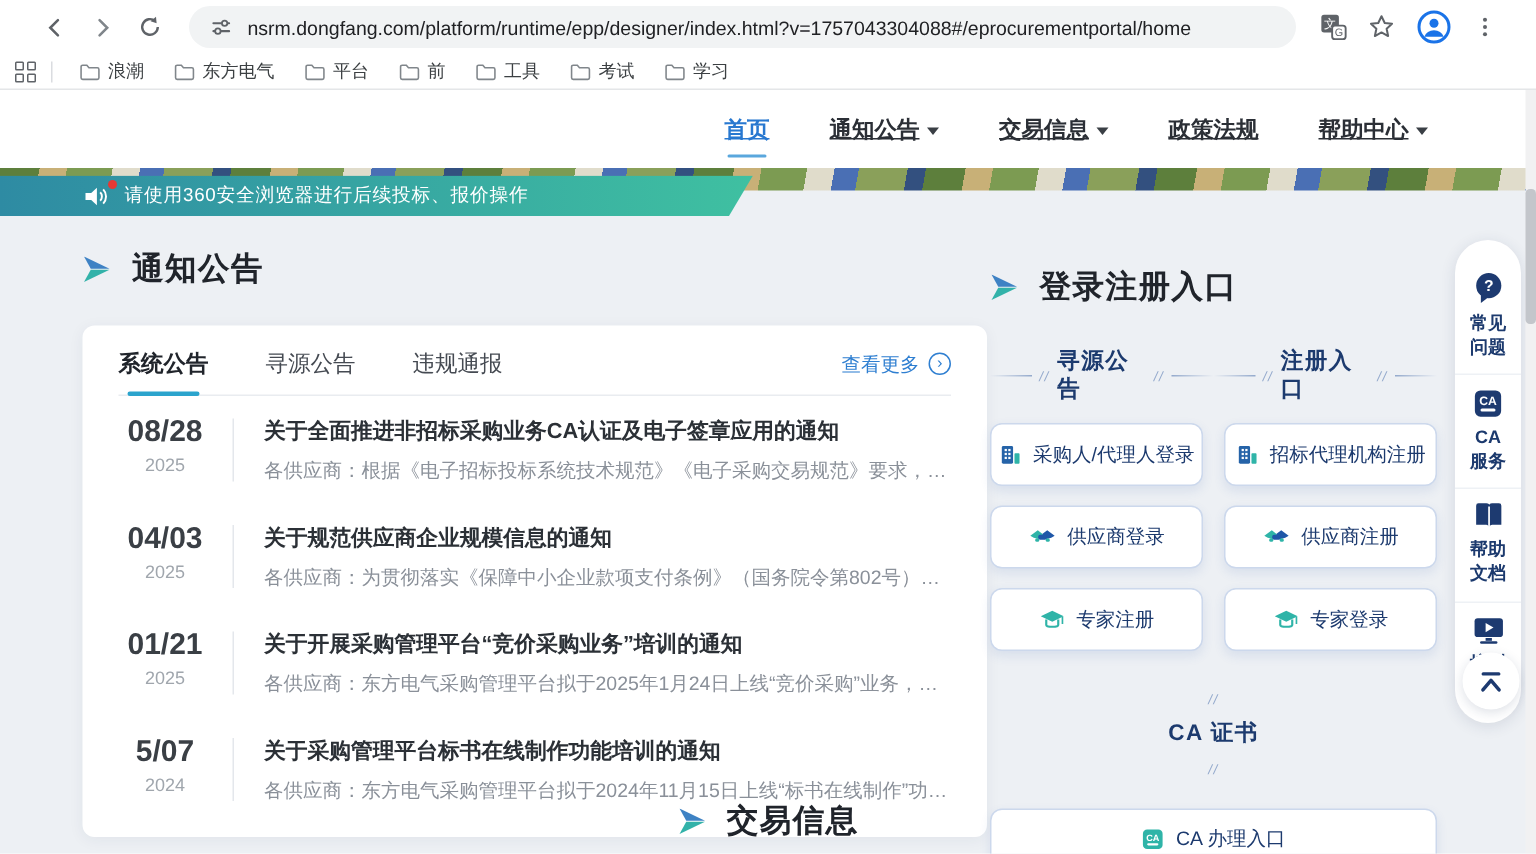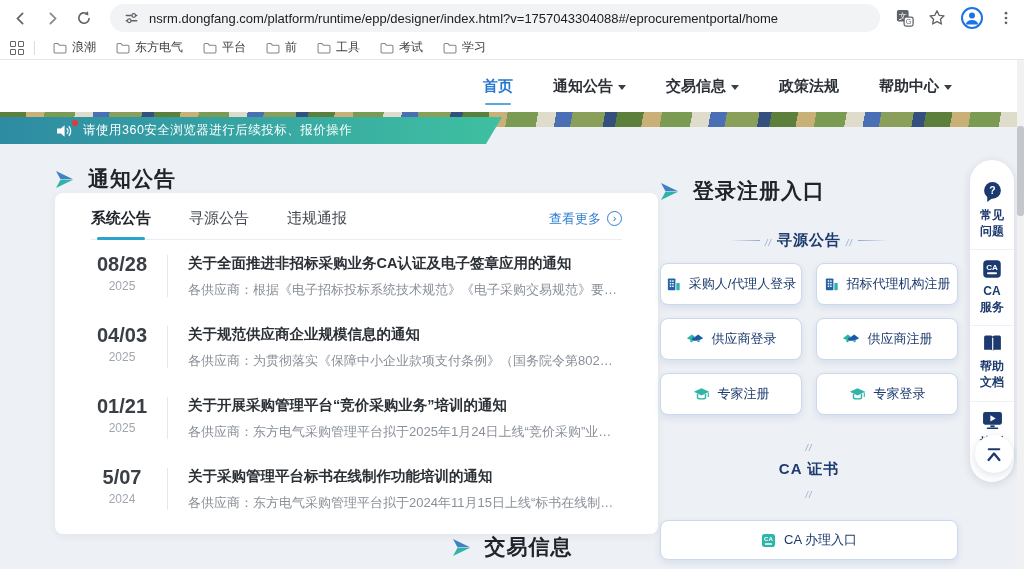--- a/index.html
+++ b/index.html
@@ -1,21 +1,21 @@
 <!DOCTYPE html>
 <html><head>
 <meta charset="utf-8">
 <style>
   * { box-sizing: border-box; margin: 0; padding: 0; }
   html,body { width:1024px; height:569px; overflow:hidden; }
   body { font-family:"Liberation Sans", sans-serif; background:#fff; }
 
   
   .chrome { height:60px; background:#fff; border-bottom:1px solid #e4e6e8; }
-  .chrome-toolbar { height:36px; display:flex; align-items:center; padding:0 4px; }
+  .chrome-toolbar { height:36px; display:flex; align-items:center; padding:0 20px; }
   .nav-btn { width:26px; height:26px; display:flex; align-items:center; justify-content:center; border-radius:50%; margin:0 3px; color:#5f6368; }
   .url-pill { flex:1; height:28px; background:#f1f3f4; border-radius:14px; display:flex; align-items:center; padding:0 14px; margin:0 10px; }
   .url-text { font-size:13px; color:#202124; white-space:nowrap; overflow:hidden; }
   .chrome-right { display:flex; align-items:center; gap:14px; padding:0 6px; }
   .bookmarks { height:23px; display:flex; align-items:center; padding:0 10px; gap:4px; }
   .bm-sep { width:1px; height:14px; background:#dadce0; margin:0 6px; }
   .bm-item { display:flex; align-items:center; gap:5px; padding:2px 8px; border-radius:4px; }
   .bm-label { font-size:12px; color:#3c4043; }
   .apps-grid { display:grid; grid-template-columns:6px 6px; grid-gap:2px; }
   .apps-grid span { width:6px; height:6px; border:1.5px solid #5f6368; border-radius:1px; }
@@ -23,41 +23,41 @@
   
   .webpage { position:relative; height:509px; background:#edf0f4; }
 
   .site-header { height:52px; background:#fff; display:flex; align-items:center; padding:0 42px; }
   .logo-wrap { display:flex; align-items:center; gap:10px; }
   .logo-oval { width:60px; height:36px; border:3px solid #1f3f97; border-radius:50%; display:flex; align-items:center; justify-content:center; box-shadow:inset 0 0 0 1px #fff, inset 0 0 0 2px #1f3f97; }
   .logo-oval span { font-family:"Liberation Serif", serif; font-weight:bold; font-style:italic; font-size:16px; color:#1f3f97; letter-spacing:1px; }
   .company-cn { font-size:19px; font-weight:bold; color:#1f3f97; letter-spacing:2px; }
   .company-en { font-size:8px; font-weight:bold; color:#1f3f97; letter-spacing:1.6px; margin-top:2px; }
   .main-nav { margin-left:auto; display:flex; align-items:center; gap:40px; padding-right:30px; }
-  .nav-item { position:relative; font-size:15px; font-weight:bold; color:#2b2f36; display:flex; align-items:center; gap:5px; cursor:pointer; }
+  .nav-item { position:relative; font-size:15px; font-weight:bold; color:#2b2f36; display:flex; align-items:center; gap:5px; cursor:pointer;text-decoration:underline; }
   .nav-item.active { color:#2878d0; }
   .nav-item.active::after { content:""; position:absolute; left:2px; right:2px; bottom:-9px; height:2px; background:#5aa7dd; border-radius:1px; }
   .caret { width:0; height:0; border-left:4px solid transparent; border-right:4px solid transparent; border-top:5px solid #3a3f45; margin-top:2px; }
 
   .photo-strip { height:15px; background:repeating-linear-gradient(100deg,#5d7f3c 0 26px,#c8b077 26px 44px,#7c9b52 44px 74px,#e0dccb 74px 92px,#4a6fb4 92px 108px,#8aa05a 108px 140px,#33507f 140px 152px); }
 
   .ribbon { position:absolute; left:0; top:57px; width:502px; height:27px; z-index:3; background:linear-gradient(90deg,#2e8ba3,#3fc0a1); clip-path:polygon(0 0,100% 0,calc(100% - 16px) 100%,0 100%); display:flex; align-items:center; padding-left:56px; gap:9px; }
   .ribbon-text { color:#fff; font-size:12.5px; letter-spacing:0.5px; }
   .speaker-wrap { position:relative; width:18px; height:14px; }
   .red-dot { position:absolute; top:-4px; right:-4px; width:6px; height:6px; border-radius:50%; background:#e53935; }
 
   .content { position:relative; height:442px; }
 
   
   .sec-heading { display:flex; align-items:center; gap:14px; }
   .sec-title { font-size:21px; font-weight:bold; color:#20242b; letter-spacing:1px; }
 
   
   .notice-col { position:absolute; left:55px; top:38px; width:603px; }
-  .notice-card { background:#fff; border-radius:8px; box-shadow:0 2px 10px rgba(30,50,90,0.06); padding:16px 36px 10px; }
+  .notice-card { margin-top:24px; background:#fff; border-radius:8px; box-shadow:0 2px 10px rgba(30,50,90,0.06); padding:16px 24px 10px; }
   .tab-row { display:flex; align-items:center; border-bottom:1px solid #e9ecf0; padding-bottom:11px; }
   .tab { position:relative; font-size:15px; color:#454a52; margin-right:38px; cursor:pointer; }
   .tab.active { font-weight:bold; color:#20242b; }
   .tab.active::after { content:""; position:absolute; left:6px; right:6px; bottom:-12px; height:3px; background:#2ba4cd; border-radius:2px; }
   .more-link { margin-left:auto; display:flex; align-items:center; gap:6px; color:#2f7fd1; font-size:13px; cursor:pointer; }
   .more-circle { width:15px; height:15px; border:1px solid #2f7fd1; border-radius:50%; display:flex; align-items:center; justify-content:center; font-size:11px; line-height:1; padding-bottom:1px; }
   .notice-row { display:flex; align-items:flex-start; padding:13px 0 12px; }
   .n-date { width:62px; text-align:center; flex:none; }
   .n-date .d { font-size:20px; font-weight:bold; color:#3a3f45; line-height:1.15; }
   .n-date .y { font-size:12px; color:#a0a6ad; margin-top:3px; }
@@ -324,20 +324,27 @@
       </div>
 
       <div class="entry-headers">
         <div class="half deco-label">
           <span class="deco-line"></span>
             <span class="deco-slash"></span>
           <span class="deco-text">寻源公告</span>
           <span class="deco-slash"></span>
             <span class="deco-line rev"></span>
         </div>
+        <div class="half deco-label">
+          <span class="deco-line"></span>
+            <span class="deco-slash"></span>
+          <span class="deco-text">注册入口</span>
+          <span class="deco-slash"></span>
+            <span class="deco-line rev"></span>
+        </div>
       </div>
 
       <div class="btn-grid">
         <div class="entry-btn">
           <svg width="15" height="15" viewBox="0 0 16 16">
               <rect x="2" y="1.5" width="8" height="12.5" rx="1" fill="#2563a8"></rect>
               <rect x="4" y="3.5" width="1.6" height="1.6" fill="#fff"></rect>
               <rect x="6.6" y="3.5" width="1.6" height="1.6" fill="#fff"></rect>
               <rect x="4" y="6.3" width="1.6" height="1.6" fill="#fff"></rect>
               <rect x="6.6" y="6.3" width="1.6" height="1.6" fill="#fff"></rect>

